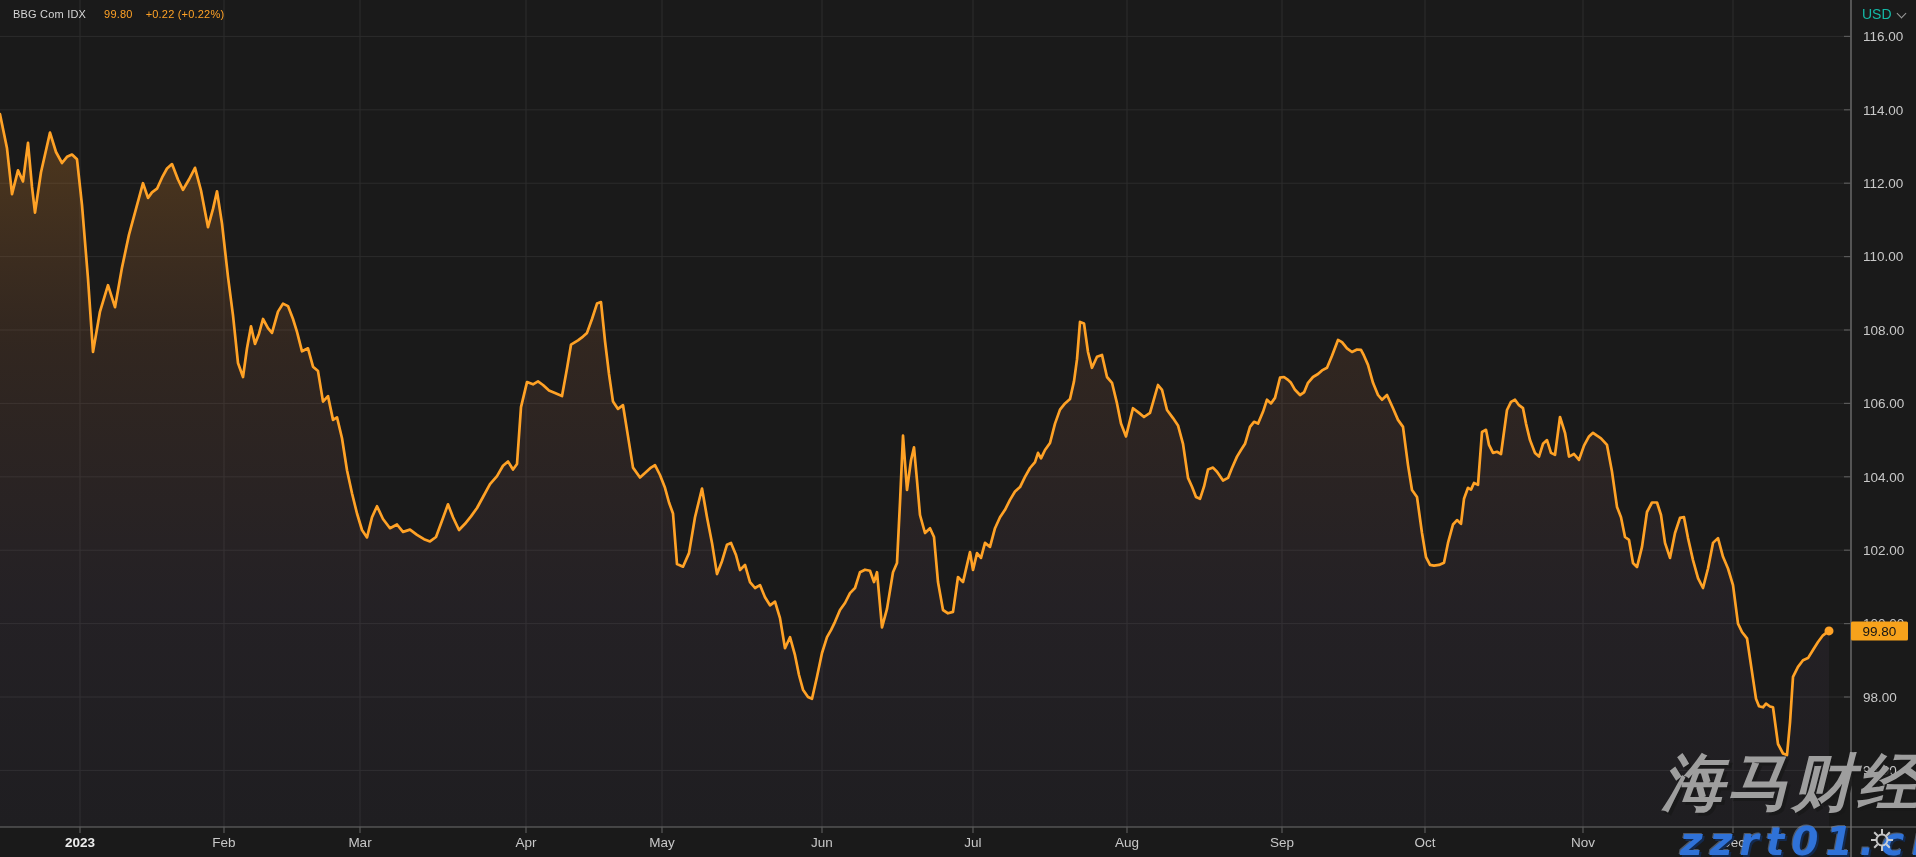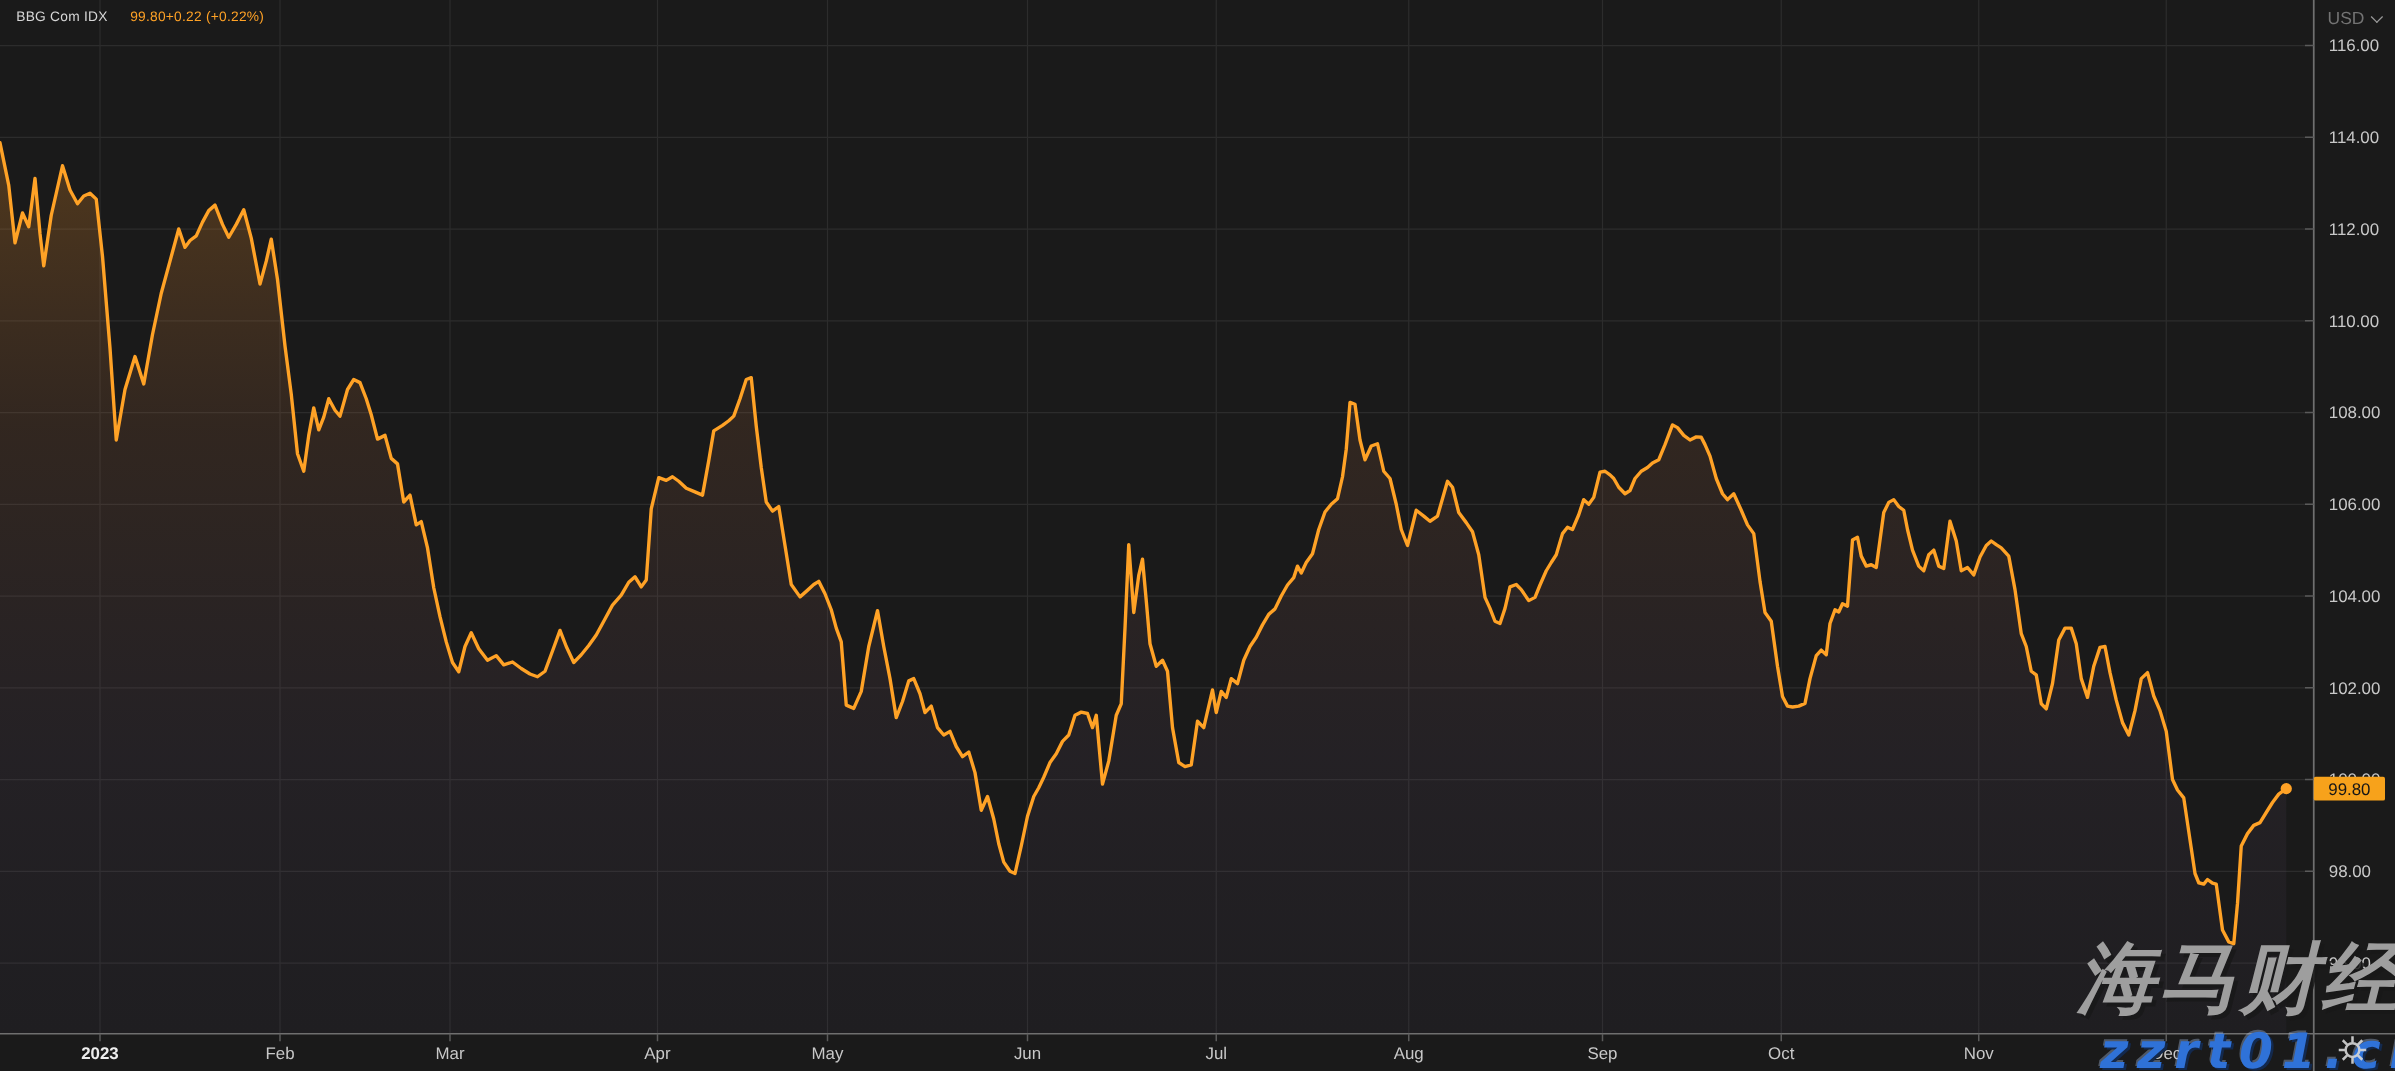--- a/index.html
+++ b/index.html
@@ -8,24 +8,24 @@
     overflow:hidden;font-family:"Liberation Sans",sans-serif;
   }
   svg{position:absolute;left:0;top:0;}
   svg text{font-family:"Liberation Sans",sans-serif;}
   .hdr{
     position:absolute;left:13px;top:5px;height:18px;display:flex;align-items:center;
     font-size:11px;letter-spacing:.2px;white-space:nowrap;z-index:5;
   }
   .hdr .name{color:#d6d6d6;}
   .hdr .px{color:#ffa226;margin-left:18px;}
-  .hdr .chg{color:#ffa226;}
+  .hdr .chg{color:#ffa226;margin-left:13px;}
   .ccy{
     position:absolute;left:1862px;top:6px;display:flex;align-items:center;gap:5px;
-    font-size:14px;color:#737373;cursor:pointer;z-index:5;
+    font-size:14px;color:#14b8a6;cursor:pointer;z-index:5;
   }
   .ccy .chev{display:inline-block;width:9px;height:9px;position:relative;top:-2px;}
   .ccy .chev:before{
     content:"";position:absolute;left:1px;top:2px;width:6px;height:6px;
     border-right:1.5px solid #9a9a9a;border-bottom:1.5px solid #9a9a9a;transform:rotate(45deg);
   }
   .wm-cjk{
     position:absolute;left:1662px;top:752px;z-index:6;white-space:nowrap;
     font-size:62px;font-weight:bold;font-style:italic;letter-spacing:3px;
     color:#9e9e9e;text-shadow:3px 3px 0 rgba(25,25,25,.85);

